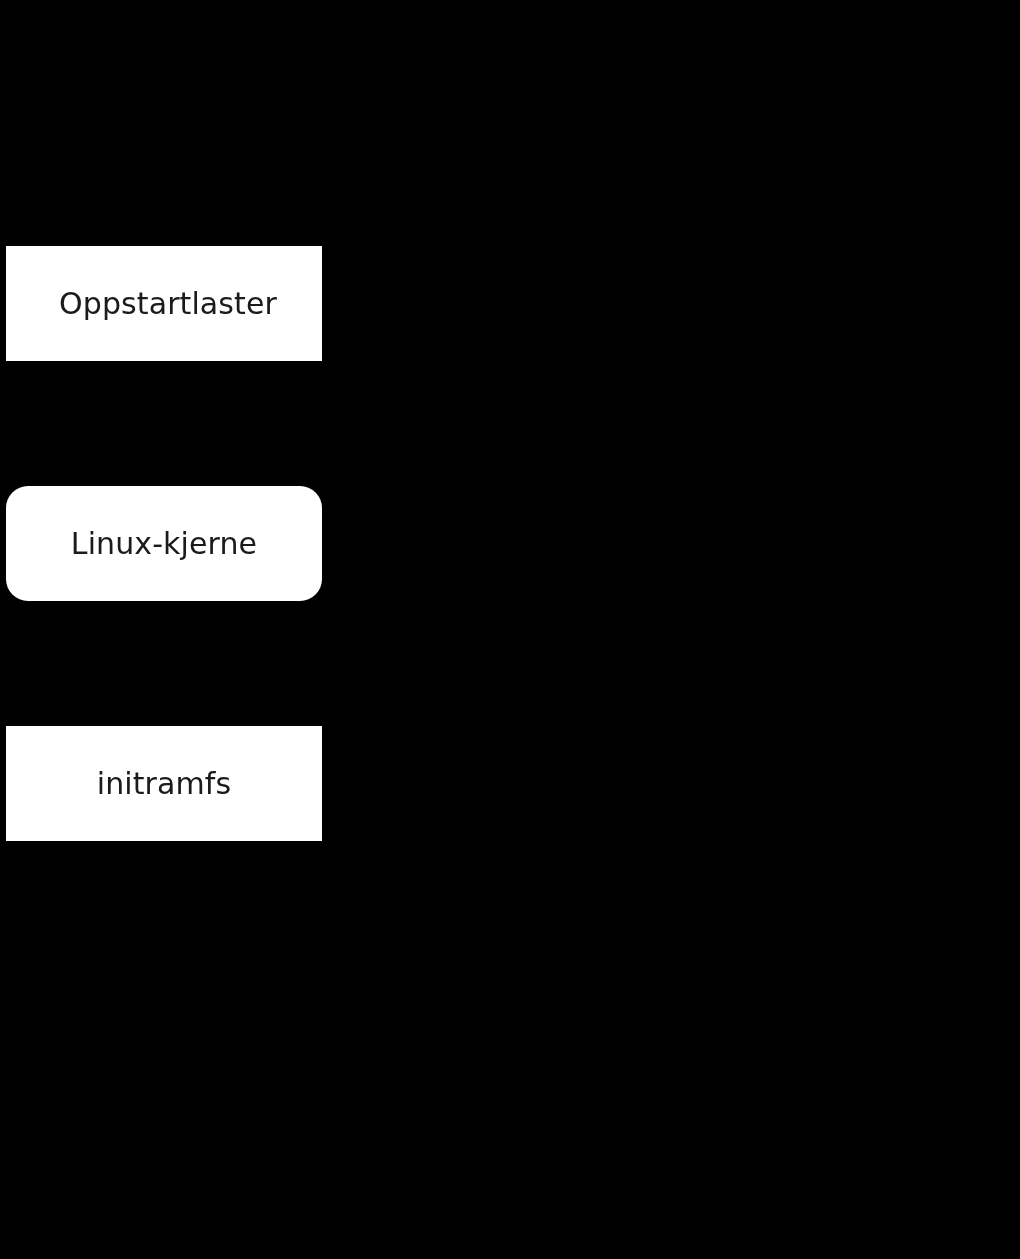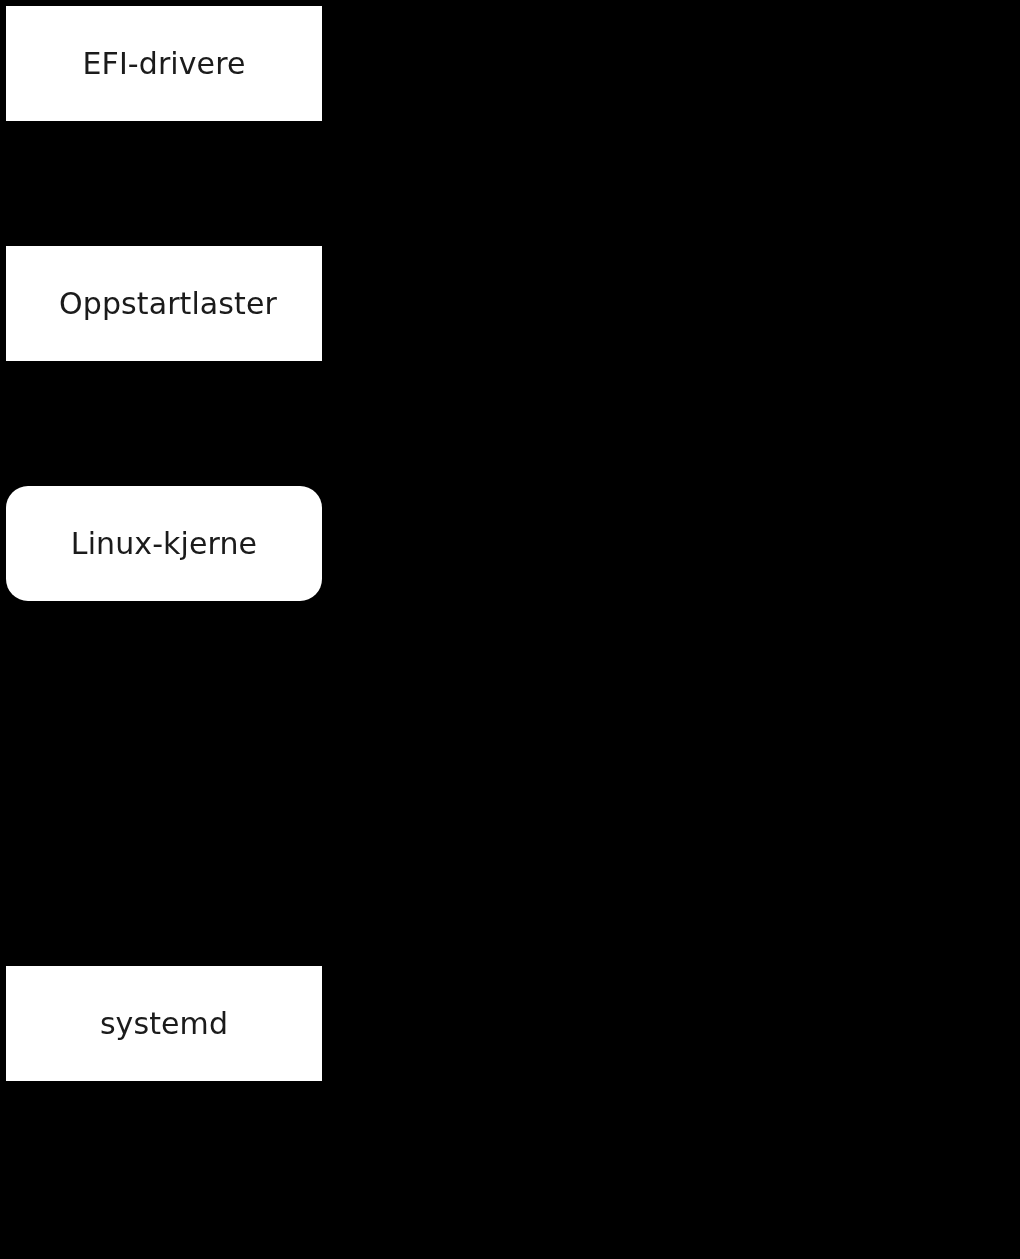--- a/index.html
+++ b/index.html
@@ -44,30 +44,27 @@
   .stage-1 { top: 246px; padding-left: 8px; }
   .stage-2 { top: 486px; border-radius: 22px; }
   .stage-3 { top: 726px; }
   .stage-4 { top: 966px; }
 </style>
 </head>
 <body>
 
 <div id="diagram-canvas">
 
-  <div class="stage-box stage-0">
-    <span class="stage-label">EFI-drivere</span>
-  </div>
 
   <div class="stage-box stage-1">
     <span class="stage-label">Oppstartlaster</span>
   </div>
 
   <div class="stage-box stage-2">
     <span class="stage-label">Linux-kjerne</span>
   </div>
 
+  <div class="stage-box stage-3">
+    <span class="stage-label">initramfs</span>
+  </div>
 
-  <div class="stage-box stage-4">
-    <span class="stage-label">systemd</span>
-  </div>
 
 </div>
 
 </body></html>

